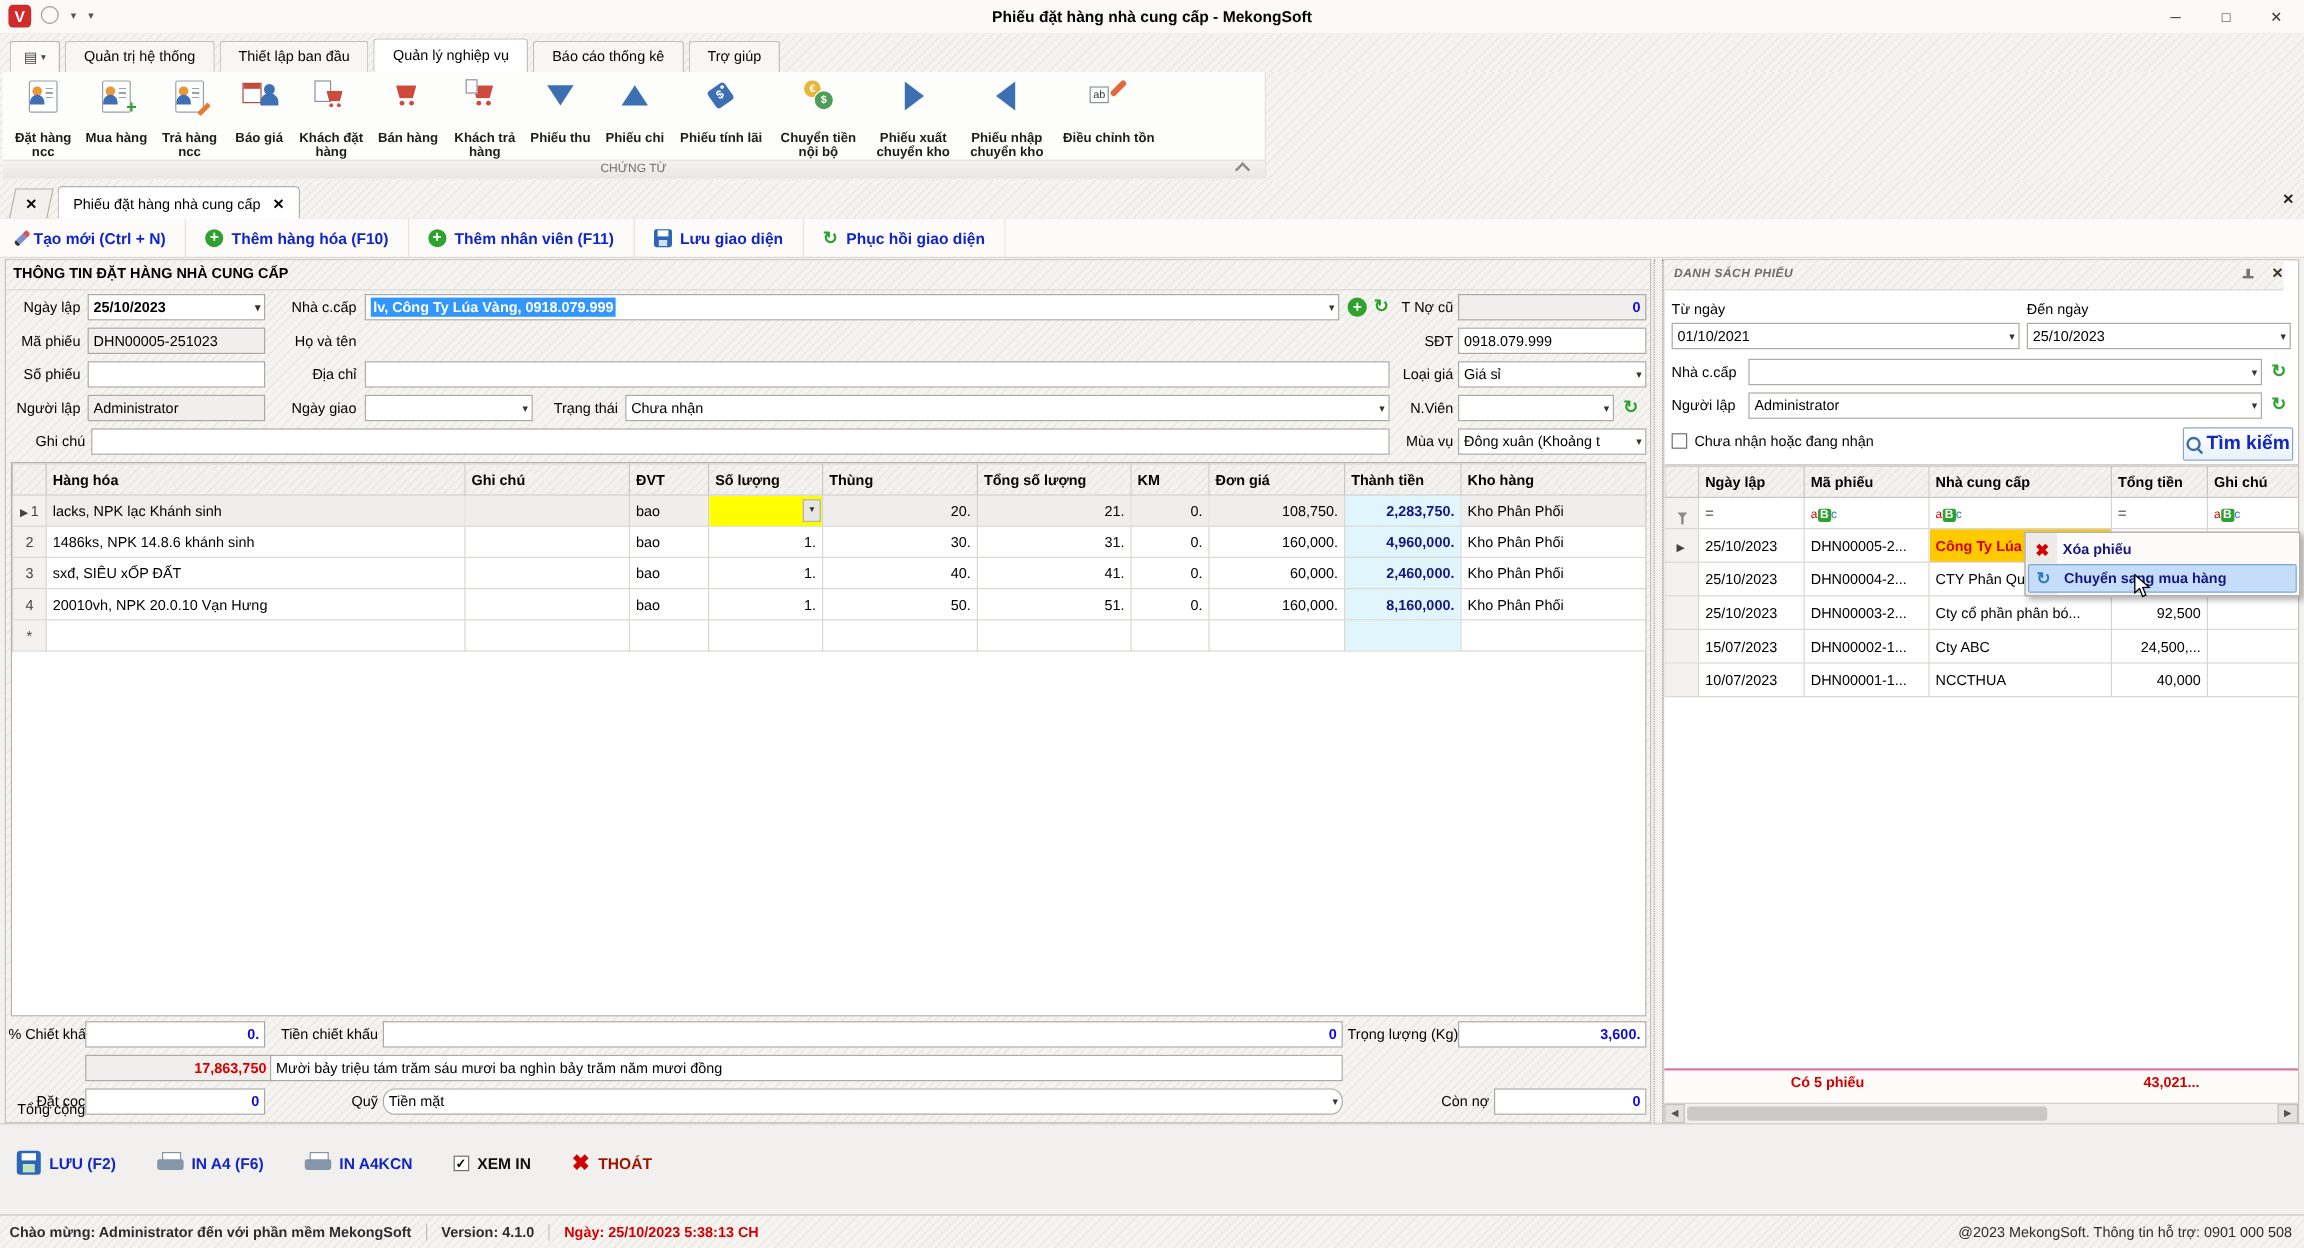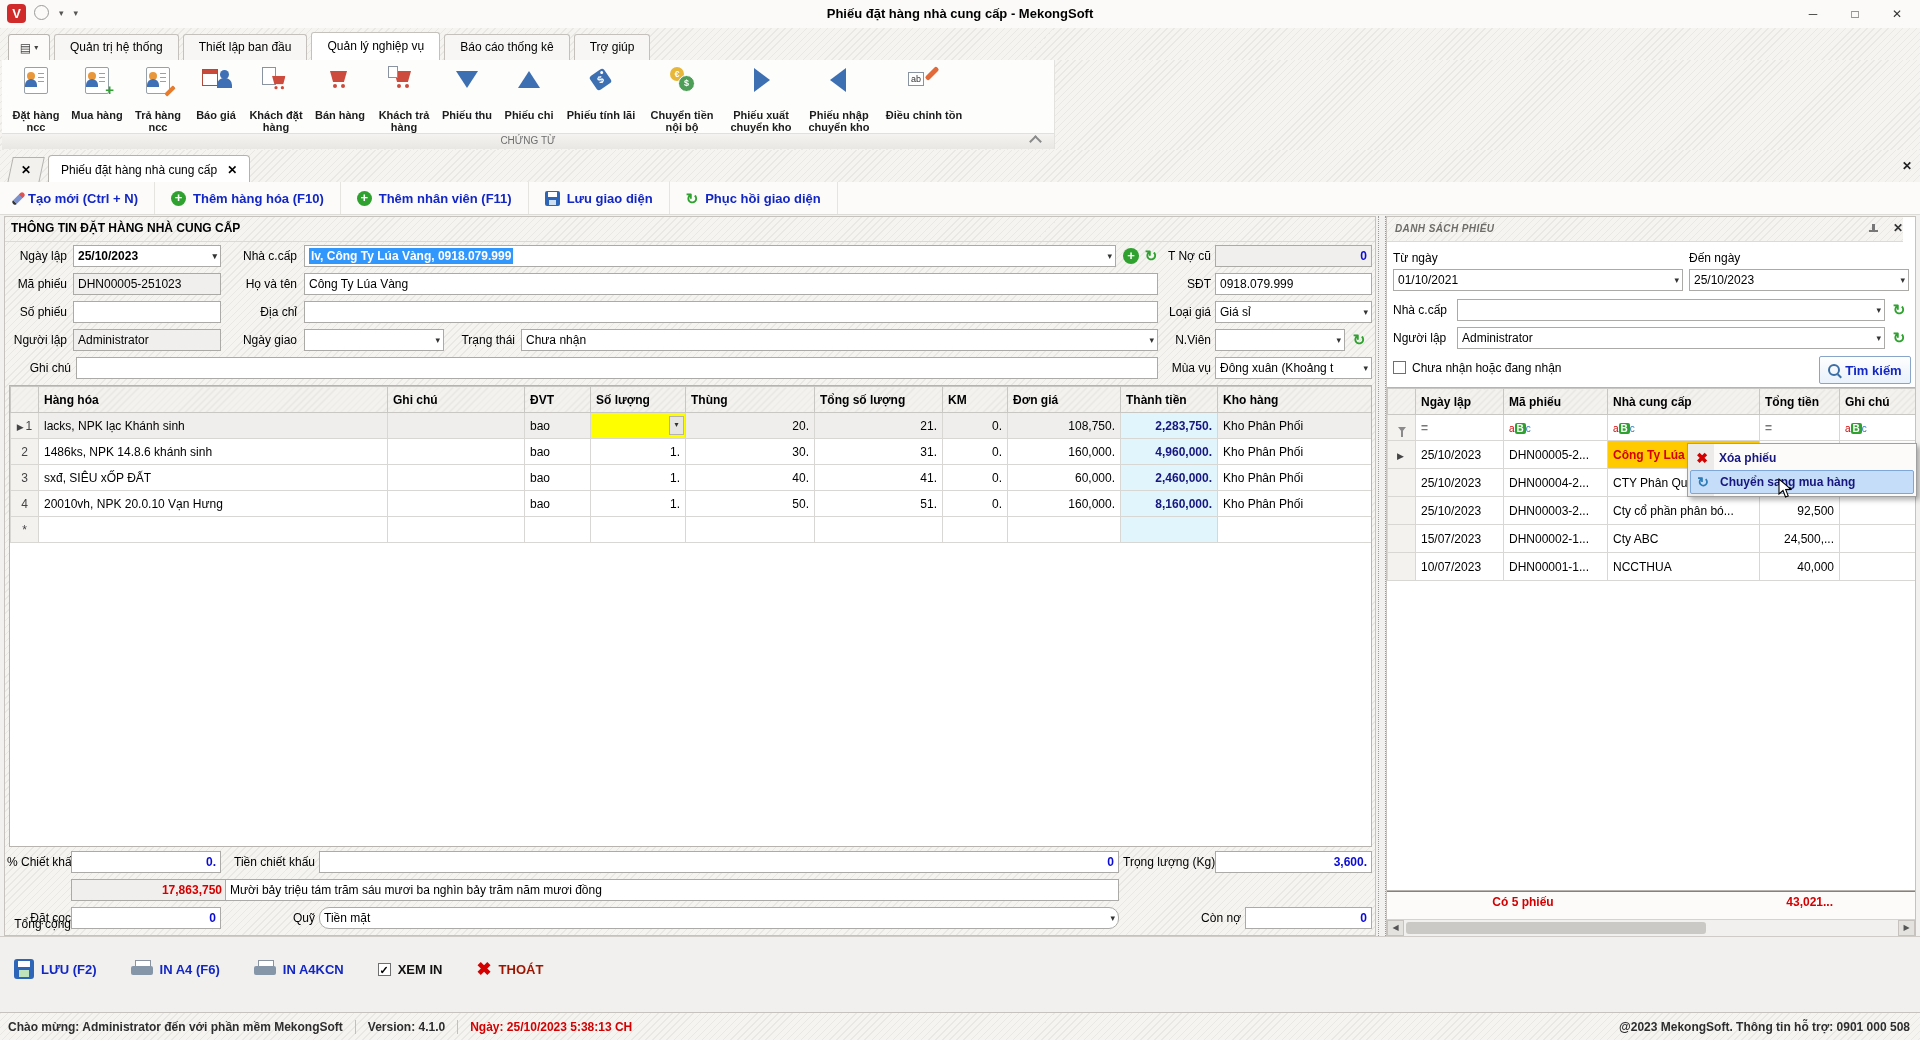--- a/index.html
+++ b/index.html
@@ -147,21 +147,21 @@
             border-left:1px dotted #9c9a96;border-right:1px dotted #9c9a96;}
   .rightpanel{position:absolute;left:1386px;top:216px;width:530px;height:720px;border:1px solid #c6c3be;box-sizing:border-box;background:#fff;}
   .rp-caption{position:absolute;left:0;top:0;right:12px;height:24px;line-height:23px;font-weight:bold;font-size:10px;color:#6e6c68;
               padding-left:8px;border-bottom:1px solid #dcdad6;letter-spacing:.4px;font-style:italic;}
   .pin{position:absolute;right:36px;top:7px;width:11px;height:11px;}
   .pin:before{content:"";position:absolute;left:4px;top:0;width:3px;height:6px;background:#777;}
   .pin:after{content:"";position:absolute;left:1px;top:6px;width:9px;height:2px;background:#777;}
   .rp-x{position:absolute;right:12px;top:4px;font-weight:bold;color:#333;}
   .searchbtn{position:absolute;left:432px;top:139px;width:90px;height:26px;border:1px solid #89a6c9;border-radius:2px;
              background:linear-gradient(#fefefe,#e9f1fb);display:flex;align-items:center;justify-content:center;gap:5px;}
-  .searchbtn .slabel{color:var(--accent);font-weight:bold;font-size:13px;}
+  .searchbtn .slabel{color:var(--accent);font-weight:bold;font-size:16px;}
   .mag{width:8px;height:8px;border:2px solid #3a6ea5;border-radius:50%;position:relative;}
   .mag:after{content:"";position:absolute;width:5px;height:2px;background:#3a6ea5;transform:rotate(45deg);left:7px;top:9px;}
   .cb{display:inline-block;width:13px;height:13px;border:1px solid #6f6f6f;background:#fff;text-align:center;line-height:12px;
       font-size:11px;font-weight:bold;box-sizing:border-box;vertical-align:middle;}
   td.cellfocus{background:var(--orange) !important;color:#d40000;font-weight:bold;}
   .rp-footer{position:absolute;left:0;top:674px;width:528px;height:28px;border-top:1px solid #ec4899;background:#fcfbfa;}
   .rp-footer .cnt{position:absolute;left:80px;top:3px;width:112px;text-align:center;color:#d40000;font-weight:bold;}
   .rp-footer .tot{position:absolute;left:372px;top:3px;width:74px;text-align:right;color:#d40000;font-weight:bold;}
   .hscroll{position:absolute;left:0;top:702px;width:528px;height:17px;background:#f1f0ee;border-top:1px solid #d5d3cf;}
   .hs-btn{position:absolute;top:0;width:17px;height:16px;background:#e4e2de;border:1px solid #c6c3be;box-sizing:border-box;
@@ -181,21 +181,21 @@
   .f-print:before{content:"";position:absolute;left:4px;top:0;width:14px;height:6px;background:#fff;border:1px solid #8a93a0;}
   .f-print:after{content:"";position:absolute;left:0;top:6px;width:22px;height:9px;background:#8596a8;border-radius:2px;}
   .f-x{color:#d40000;font-weight:bold;font-size:18px;line-height:18px;}
 
   
   .statusbar{position:absolute;left:0;top:1012px;width:1920px;height:28px;border-top:1px solid #c6c3be;box-sizing:border-box;}
   .sb-left{position:absolute;left:8px;top:0;height:27px;display:flex;align-items:center;}
   .sb-item{font-weight:bold;color:#2d2d2d;padding:0 12px;border-right:1px solid #c2c0bc;white-space:nowrap;}
   .sb-item:first-child{padding-left:0;}
   .sb-item.red{color:#d40000;}
-  .sb-right{position:absolute;right:10px;top:0;height:27px;display:flex;align-items:center;font-weight:bold;color:#2d2d2d;}
+  .sb-right{position:absolute;right:10px;top:0;height:27px;display:flex;align-items:center;font-weight:normal;color:#2d2d2d;}
 
   
   .ctxmenu{position:absolute;left:1687px;top:443px;width:224px;background:#fcfbfa;border:1px solid #a0a0a0;
            box-shadow:3px 3px 5px rgba(0,0,0,.3);padding:2px;z-index:50;
            background-image:linear-gradient(90deg,#ecebe9 0,#ecebe9 26px,#fcfbfa 26px);}
   .ctxitem{display:flex;align-items:center;gap:9px;height:24px;padding:0 6px 0 4px;}
   .ctxitem .clabel{color:var(--navy);font-weight:bold;font-size:12px;}
   .ctxitem.sel{background:#c5ddf8;border:1px solid #7da7d8;border-radius:2px;height:22px;}
   .ctxicon-x{color:#d40000;font-weight:bold;font-size:14px;width:16px;text-align:center;}
   .ctxicon-r{color:#2b7bb9;font-weight:bold;font-size:14px;width:16px;text-align:center;}
@@ -389,21 +389,20 @@
       <span class="arr">▾</span>
     </div>
     <span class="mini" style="left:1118px;top:31px;">+</span>
     <span class="minir" style="left:1138px;top:31px;">↻</span>
     <div class="lbl" style="left:1148px;top:28px;width:58px;">T Nợ cũ</div>
     <div class="fld ro num" style="left:1210px;top:28px;width:157px;">0</div>
 
     <div class="lbl" style="left:2px;top:56px;width:60px;">Mã phiếu</div>
     <div class="fld ro" style="left:68px;top:56px;width:148px;">DHN00005-251023</div>
     <div class="lbl" style="left:226px;top:56px;width:66px;">Họ và tên</div>
-    <div class="fld" style="left:299px;top:56px;width:854px;">Công Ty Lúa Vàng</div>
     <div class="lbl" style="left:1148px;top:56px;width:58px;">SĐT</div>
     <div class="fld" style="left:1210px;top:56px;width:157px;">0918.079.999</div>
 
     <div class="lbl" style="left:2px;top:84px;width:60px;">Số phiếu</div>
     <div class="fld" style="left:68px;top:84px;width:148px;"></div>
     <div class="lbl" style="left:226px;top:84px;width:66px;">Địa chỉ</div>
     <div class="fld" style="left:299px;top:84px;width:854px;"></div>
     <div class="lbl" style="left:1148px;top:84px;width:58px;">Loại giá</div>
     <div class="fld witharr" style="left:1210px;top:84px;width:157px;">
       <span>Giá sỉ</span><span class="arr">▾</span>

